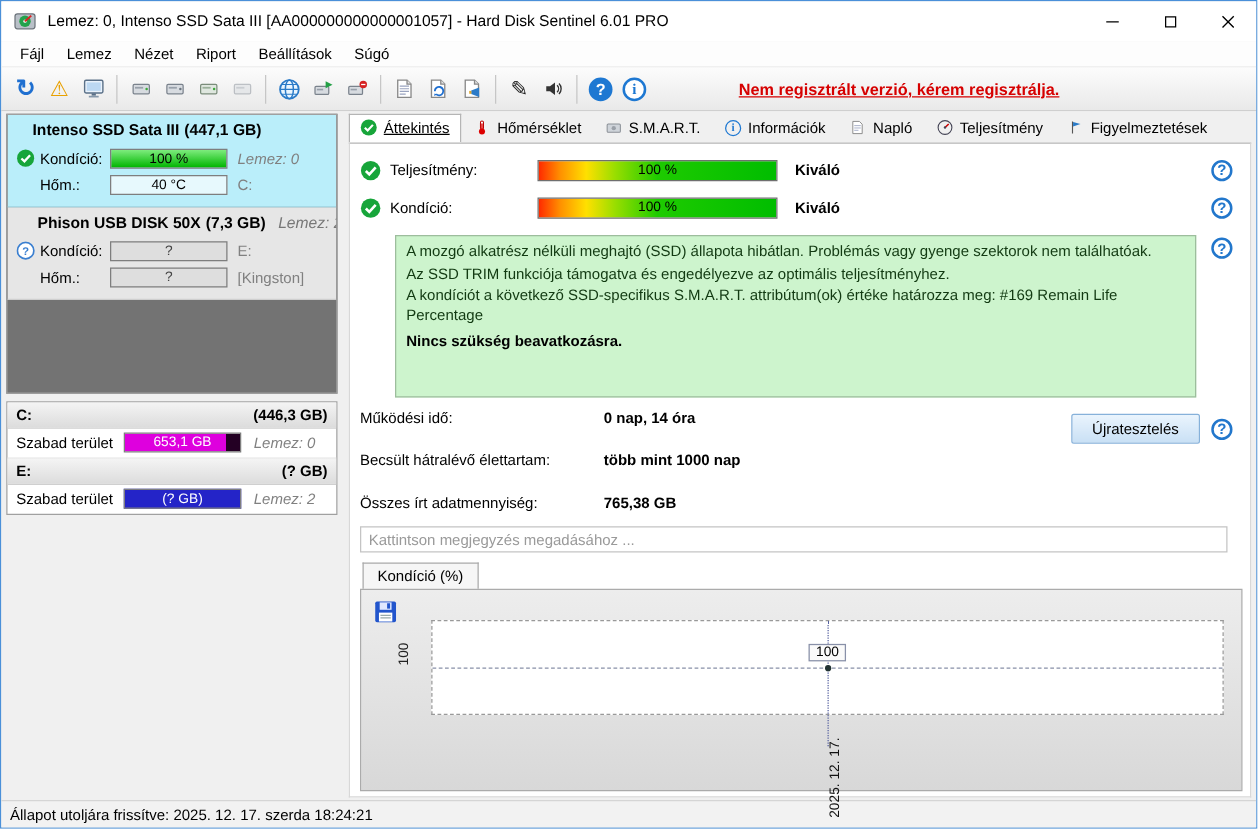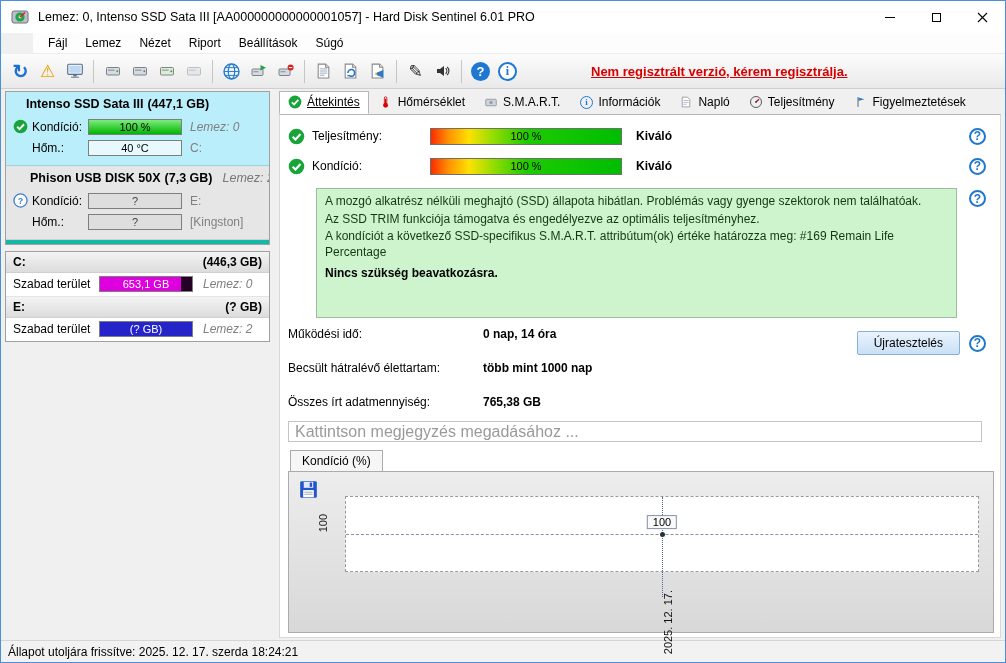--- a/index.html
+++ b/index.html
@@ -18,40 +18,40 @@
   
   .titlebar { height:32px; background:#fff; display:flex; align-items:center; padding-left:10px; flex:0 0 auto; }
   .app-icon { width:18px; height:18px; margin-right:9px; flex:0 0 auto; }
   .title-text { font-size:12.5px; white-space:nowrap; }
   .win-controls { margin-left:auto; display:flex; height:32px; }
   .wc { width:46px; height:32px; display:flex; align-items:center; justify-content:center; }
   .wc-min i { display:block; width:10px; height:1px; background:#000; }
   .wc-max i { display:block; width:9px; height:9px; border:1px solid #000; }
 
   
-  .menubar { height:21px; background:#fdfdfd; display:flex; align-items:center; padding-left:6px; border-bottom:1px solid #ececec; flex:0 0 auto;margin-left:32px; }
+  .menubar { height:21px; background:#fdfdfd; display:flex; align-items:center; padding-left:6px; border-bottom:1px solid #ececec; flex:0 0 auto; }
   .menu-item { padding:2px 9px; cursor:default; }
 
   
   .toolbar { height:35px; background:linear-gradient(#fcfcfc,#e9e9e9); border-bottom:1px solid #cfcfcf; display:flex; align-items:center; padding:0 6px; flex:0 0 auto; }
   .tbtn { width:27px; height:27px; display:flex; align-items:center; justify-content:center; border-radius:2px; }
   .tsep { width:1px; height:23px; background:#c6c6c6; margin:0 5px; flex:0 0 auto; }
   .glyph-refresh { color:#1f6fd0; font-size:19px; font-weight:bold; line-height:1; }
   .glyph-warning { color:#e8a000; font-size:17px; line-height:1; }
   .glyph-pen { color:#222; font-size:17px; line-height:1; }
   .circle-help { width:19px; height:19px; border-radius:50%; background:#1e78d2; color:#fff; font-weight:bold; font-size:13px; display:flex; align-items:center; justify-content:center; }
   .circle-info { width:19px; height:19px; border-radius:50%; background:#fff; border:2px solid #1e78d2; color:#1e78d2; font-weight:bold; font-size:12px; display:flex; align-items:center; justify-content:center; font-family:"Liberation Serif",serif; }
   .register-link { margin-left:70px; color:#d60000; font-weight:bold; text-decoration:underline; font-size:13px; white-space:nowrap; cursor:pointer; }
 
   
   .content { flex:1 1 auto; display:flex; background:#f0f0f0; min-height:0; }
 
   
   .sidebar { width:272px; flex:0 0 auto; padding:2px 3px 2px 4px; display:flex; flex-direction:column; }
-  .disk-panel { border:1px solid #a0a0a0; background:#14b8a6; height:154px; overflow:hidden; }
+  .disk-panel { border:1px solid #a0a0a0; background:#737373; height:224px; overflow:hidden; }
   .disk-block { padding:3px 6px 7px 6px; }
   .disk-block.selected { background:#baeefa; border-bottom:1px solid #9fd2e0; }
   .disk-block.other { background:#e6e6e6; border-bottom:1px solid #cfcfcf; }
   .disk-title { font-weight:bold; font-size:12.5px; margin:2px 0 5px 14px; white-space:nowrap; display:flex; gap:4px; }
   .disk-title .lemez-tag { font-weight:normal; font-style:italic; color:#777; margin-left:6px; }
   .d-row { display:flex; align-items:center; height:21px; }
   .d-ico { width:16px; margin-right:4px; display:flex; justify-content:center; }
   .d-label { width:56px; }
   .bar { width:94px; height:16px; border:1px solid #7e7e7e; display:flex; align-items:center; justify-content:center; font-size:11px; flex:0 0 auto; }
   .bar.green { background:linear-gradient(#7dec7d,#00b500); color:#000; }
@@ -94,21 +94,21 @@
   .green-box p { margin:0 0 2px 0; line-height:1.3; }
   .green-box .boldline { font-weight:bold; color:#000; margin-top:6px; }
   .status-wrap .qhelp { margin-right:8px; margin-top:2px; }
 
   .info-section { display:flex; margin-top:9px; align-items:flex-start; }
   .info-table { display:grid; grid-template-columns:195px auto; row-gap:20px; }
   .info-val { font-weight:bold; }
   .retest-zone { margin-left:auto; display:flex; align-items:center; gap:9px; margin-right:8px; margin-top:4px; }
   .retest-btn { padding:4px 16px; background:linear-gradient(#eaf4fd,#c9e0f5); border:1px solid #86b1da; border-radius:2px; font-size:12px; font-family:"Liberation Sans",sans-serif; cursor:pointer; }
 
-  .comment-input { margin:12px 12px 4px 0; height:21px; border:1px solid #c4c4c4; background:#fff; padding:0 6px; font-size:16px; color:#555; width:calc(100% - 12px); font-family:"Liberation Sans",sans-serif; }
+  .comment-input { margin:12px 12px 4px 0; height:21px; border:1px solid #c4c4c4; background:#fff; padding:0 6px; font-size:12px; color:#555; width:calc(100% - 12px); font-family:"Liberation Sans",sans-serif; }
   .comment-input::placeholder { color:#9a9a9a; }
 
   
   .chart-panel { flex:1 1 auto; display:flex; flex-direction:column; margin-top:4px; min-height:0; }
   .chart-tab { width:fit-content; padding:3px 11px; border:1px solid #ababab; border-bottom:none; background:#f6f6f6; margin-left:2px; }
   .chart-box { flex:1 1 auto; border:1px solid #ababab; background:linear-gradient(#ededed,#d8d8d8); position:relative; min-height:0; }
   .save-icon { position:absolute; left:10px; top:8px; width:19px; height:19px; }
   .chart-inner { position:absolute; left:56px; right:14px; top:24px; bottom:6px; }
   .plot { position:absolute; left:0; right:0; top:0; height:76px; background:#fff; border:1px dashed #999; }
   .hline { position:absolute; left:0; right:0; top:50%; border-top:1px dashed #8890a8; }

